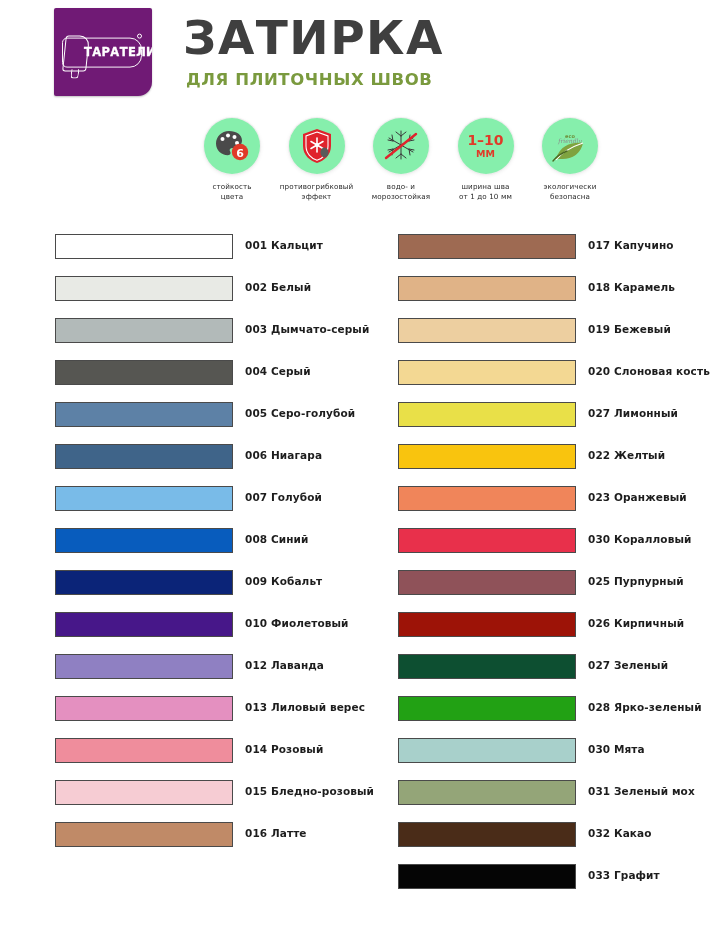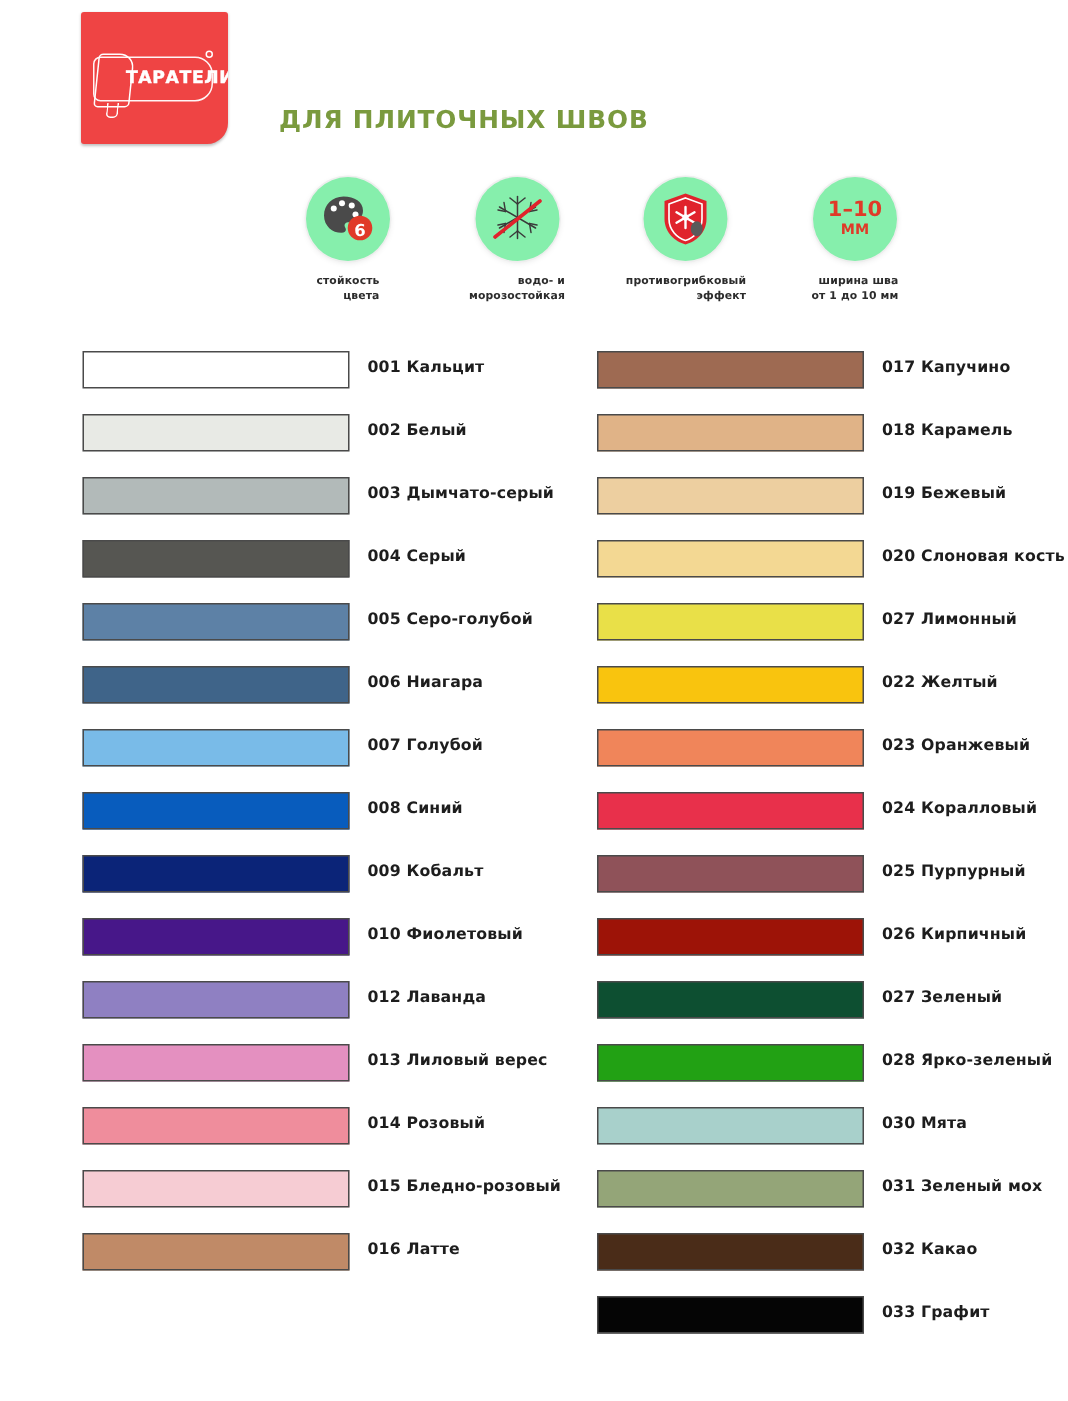--- a/index.html
+++ b/index.html
@@ -18,21 +18,21 @@
     position: relative;
     height: 228px;
     width: 712px;
   }
   .logo-box {
     position: absolute;
     left: 54px;
     top: 8px;
     width: 98px;
     height: 88px;
-    background: #ef4444;
+    background: #701a75;
     border-radius: 2px 2px 14px 2px;
     box-shadow: 0 1px 2px rgba(0,0,0,0.25);
     overflow: hidden;
   }
   .logo-mark {
     position: absolute;
     left: 50%;
     top: 50%;
     transform: translate(-50%,-46%);
     width: 82px;
@@ -136,24 +136,24 @@
     background: #86efac;
     box-shadow: 0 0 0 1px #eeeeee, 0 1px 4px rgba(0,0,0,0.10);
     display: flex;
     align-items: center;
     justify-content: center;
     overflow: hidden;
   }
   .badge-circle svg { display: block; }
   .badge-text {
     margin-top: 8px;
-    text-align: right;
+    text-align: center;
     font-family: "DejaVu Sans", sans-serif;
     font-size: 7.2px;
-    font-weight: 700;
+    font-weight: 400;
     color: #2b2b2b;
     line-height: 1.35;
     letter-spacing: 0.1px;
     white-space: pre-line;
   }
   .badge-width-text {
     font-family: "DejaVu Sans", sans-serif;
     font-weight: 700;
     color: #e03a28;
     text-align: center;
@@ -207,38 +207,57 @@
 
   <div class="logo-box">
     <div class="logo-mark">
       <div class="logo-outline"></div>
       <div class="logo-trowel"></div>
       <div class="logo-word">ТАРАТЕЛИ</div>
       <div class="logo-dot"></div>
     </div>
   </div>
 
+  <div class="title-main">ЗАТИРКА</div>
   <div class="title-sub">ДЛЯ ПЛИТОЧНЫХ ШВОВ</div>
 
   <div class="badges">
 
     <div class="badge">
       <div class="badge-circle">
         <svg width="36" height="34" viewBox="0 0 36 34">
           <path d="M15 2C7.5 2 2 7.6 2 14.6c0 7 5.6 11.6 11.6 11.6 2.2 0 3-1 3-2.2 0-1.1-.9-1.6-.9-2.7 0-1.2 1-2.2 2.3-2.2h2.4c4.2 0 7.6-3.4 7.6-7.6C28 5.6 22.4 2 15 2z" fill="#4a4a4a"></path>
           <circle cx="8.5" cy="10" r="2" fill="#ffffff"></circle>
           <circle cx="14" cy="6.5" r="2" fill="#ffffff"></circle>
           <circle cx="20.5" cy="8" r="2" fill="#ffffff"></circle>
           <circle cx="23" cy="14" r="2" fill="#ffffff"></circle>
           <circle cx="26" cy="23" r="8.2" fill="#e03a28"></circle>
           <text x="26" y="28" font-family="DejaVu Sans, sans-serif" font-size="11" font-weight="700" fill="#ffffff" text-anchor="middle">6</text>
         </svg>
       </div>
       <div class="badge-text">стойкость
 цвета</div>
+    </div>
+
+    <div class="badge">
+      <div class="badge-circle">
+        <svg width="32" height="36" viewBox="0 0 32 36">
+          <path d="M16 1 L30 6 V18 C30 27 23 33 16 35 C9 33 2 27 2 18 V6 Z" fill="#e0232c"></path>
+          <path d="M16 4 L27 8 V18 C27 25.5 21.5 30.5 16 32.3 C10.5 30.5 5 25.5 5 18 V8 Z" fill="none" stroke="#ffffff" stroke-width="1.1"></path>
+          <g stroke="#ffffff" stroke-width="1.6" stroke-linecap="round">
+            <line x1="16" y1="10" x2="16" y2="24"></line>
+            <line x1="10" y1="13.5" x2="22" y2="20.5"></line>
+            <line x1="22" y1="13.5" x2="10" y2="20.5"></line>
+          </g>
+          <circle cx="16" cy="17" r="2.1" fill="#ffffff"></circle>
+          <ellipse cx="23.5" cy="24.5" rx="4" ry="5" fill="#5a5a5a"></ellipse>
+        </svg>
+      </div>
+      <div class="badge-text">противогрибковый
+эффект</div>
     </div>
 
     <div class="badge">
       <div class="badge-circle">
         <svg width="38" height="36" viewBox="0 0 38 36">
           <g stroke="#3a3a3a" stroke-width="1" stroke-linecap="round">
             <line x1="19" y1="3" x2="19" y2="31"></line>
             <line x1="7" y1="10" x2="31" y2="24"></line>
             <line x1="31" y1="10" x2="7" y2="24"></line>
             <line x1="19" y1="8" x2="14" y2="4"></line>
@@ -256,47 +275,42 @@
           </g>
           <line x1="4" y1="30" x2="34" y2="6" stroke="#e0232c" stroke-width="2.4" stroke-linecap="round"></line>
         </svg>
       </div>
       <div class="badge-text">водо- и
 морозостойкая</div>
     </div>
 
     <div class="badge">
       <div class="badge-circle">
-        <svg width="32" height="36" viewBox="0 0 32 36">
-          <path d="M16 1 L30 6 V18 C30 27 23 33 16 35 C9 33 2 27 2 18 V6 Z" fill="#e0232c"></path>
-          <path d="M16 4 L27 8 V18 C27 25.5 21.5 30.5 16 32.3 C10.5 30.5 5 25.5 5 18 V8 Z" fill="none" stroke="#ffffff" stroke-width="1.1"></path>
-          <g stroke="#ffffff" stroke-width="1.6" stroke-linecap="round">
-            <line x1="16" y1="10" x2="16" y2="24"></line>
-            <line x1="10" y1="13.5" x2="22" y2="20.5"></line>
-            <line x1="22" y1="13.5" x2="10" y2="20.5"></line>
-          </g>
-          <circle cx="16" cy="17" r="2.1" fill="#ffffff"></circle>
-          <ellipse cx="23.5" cy="24.5" rx="4" ry="5" fill="#5a5a5a"></ellipse>
-        </svg>
-      </div>
-      <div class="badge-text">противогрибковый
-эффект</div>
-    </div>
-
-    <div class="badge">
-      <div class="badge-circle">
         <div class="badge-width-text">
           <span class="big">1–10</span>
           <span class="small">ММ</span>
         </div>
       </div>
       <div class="badge-text">ширина шва
 от 1 до 10 мм</div>
     </div>
 
+    <div class="badge">
+      <div class="badge-circle">
+        <svg width="40" height="34" viewBox="0 0 40 34">
+          <text x="20" y="9" font-family="DejaVu Sans, sans-serif" font-size="5" font-weight="700" fill="#6d8f3a" text-anchor="middle">eco</text>
+          <text x="20" y="14" font-family="DejaVu Serif, serif" font-size="6" font-style="italic" fill="#8a8a8a" text-anchor="middle">friendly</text>
+          <path d="M6 30 C10 16 22 13 33 14 C31 25 21 31 10 30 Z" fill="#7fa33f"></path>
+          <path d="M6 31 C13 22 24 17 33 14" stroke="#ffffff" stroke-width="1.1" fill="none"></path>
+          <path d="M3 32 C7 27 12 24 17 22" stroke="#4b6b22" stroke-width="1.4" fill="none" stroke-linecap="round"></path>
+        </svg>
+      </div>
+      <div class="badge-text">экологически
+безопасна</div>
+    </div>
 
   </div>
 </div>
 
 <div class="grid">
   <div class="col col-left" id="col-left">
       <div class="row">
         <div class="swatch" style="background: rgb(255, 255, 255);"></div>
         <div class="swatch-label">001 Кальцит</div>
       </div>
@@ -381,21 +395,21 @@
       <div class="row">
         <div class="swatch" style="background: rgb(249, 196, 14);"></div>
         <div class="swatch-label">022 Желтый</div>
       </div>
       <div class="row">
         <div class="swatch" style="background: rgb(240, 133, 90);"></div>
         <div class="swatch-label">023 Оранжевый</div>
       </div>
       <div class="row">
         <div class="swatch" style="background: rgb(232, 48, 75);"></div>
-        <div class="swatch-label">024 Коралловый</div>
+        <div class="swatch-label">030 Коралловый</div>
       </div>
       <div class="row">
         <div class="swatch" style="background: rgb(143, 82, 89);"></div>
         <div class="swatch-label">025 Пурпурный</div>
       </div>
       <div class="row">
         <div class="swatch" style="background: rgb(157, 19, 7);"></div>
         <div class="swatch-label">026 Кирпичный</div>
       </div>
       <div class="row">

